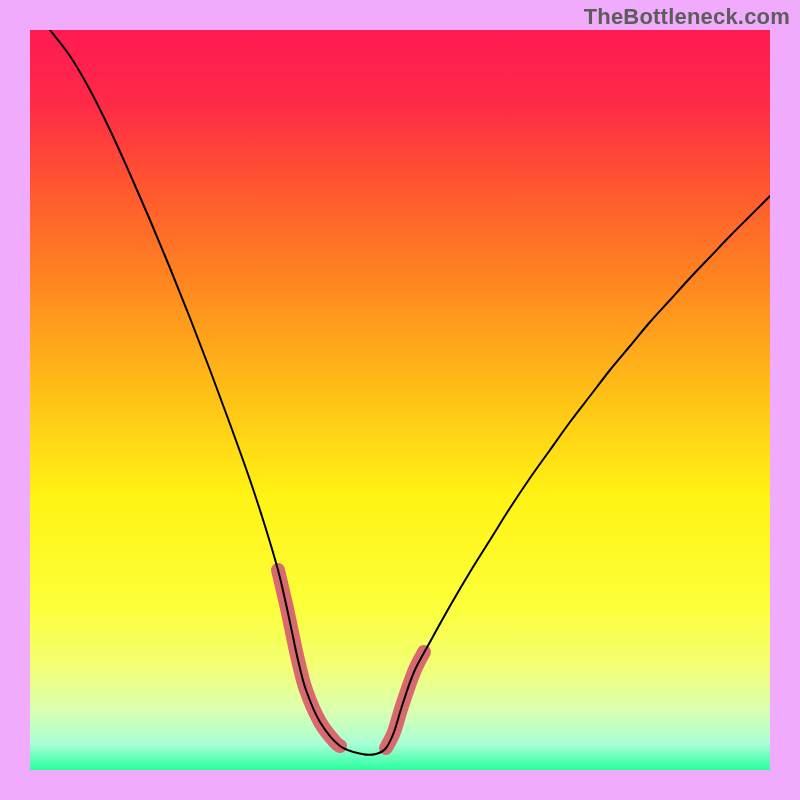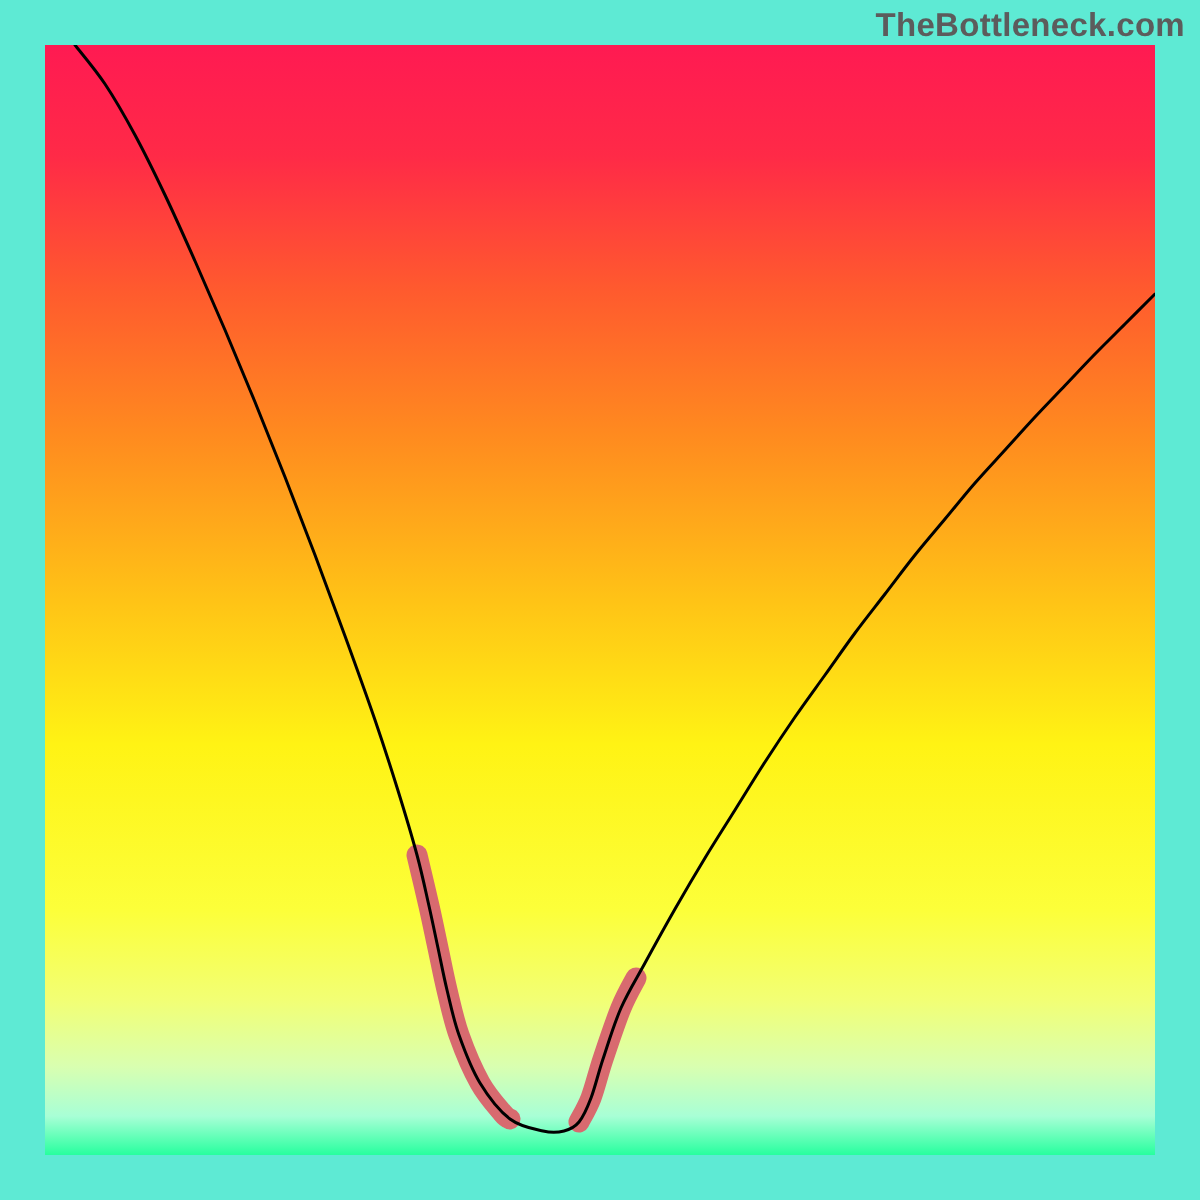--- a/index.html
+++ b/index.html
@@ -10,21 +10,21 @@
     background: #000;
     font-family: Arial, Helvetica, sans-serif;
     overflow: hidden;
   }
   .frame {
     position: absolute;
     top: 0;
     left: 0;
     width: 800px;
     height: 800px;
-    background: #5eead4;
+    background: #f0abfc;
   }
   .watermark {
     position: absolute;
     top: 4px;
     right: 10px;
     color: #5c5c5c;
     font-size: 22px;
     font-weight: 600;
     letter-spacing: 0.2px;
     user-select: none;

